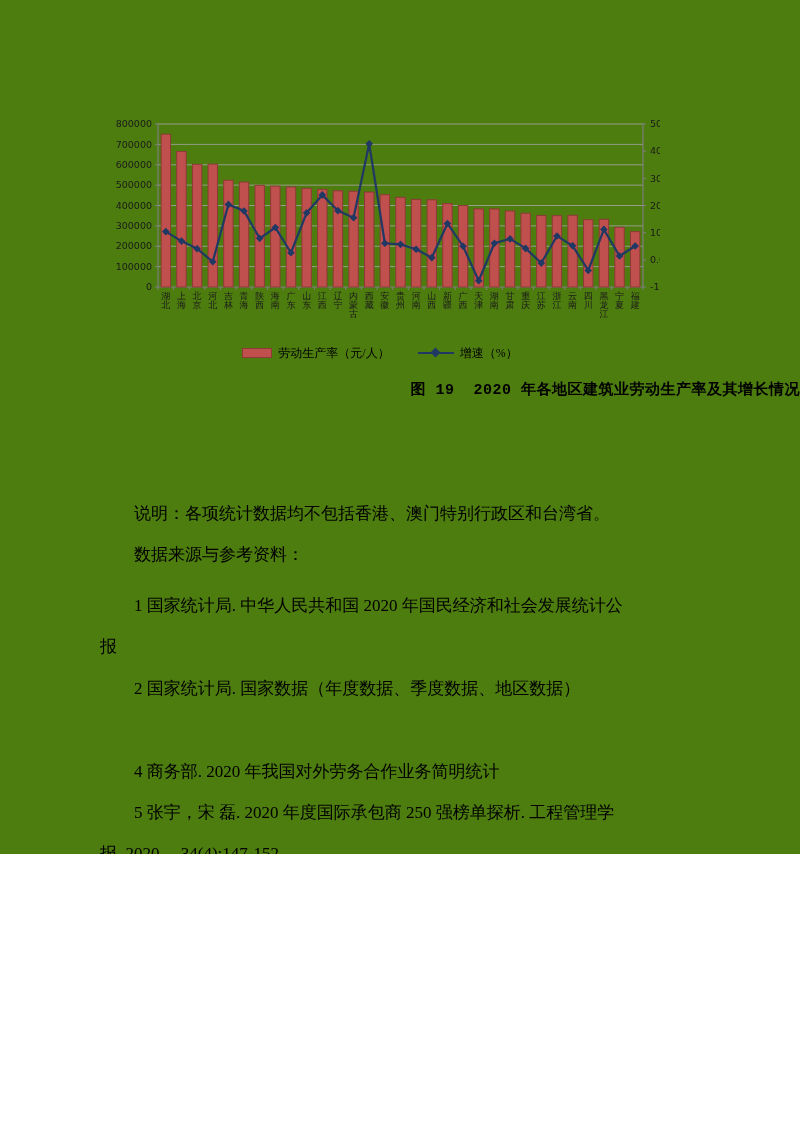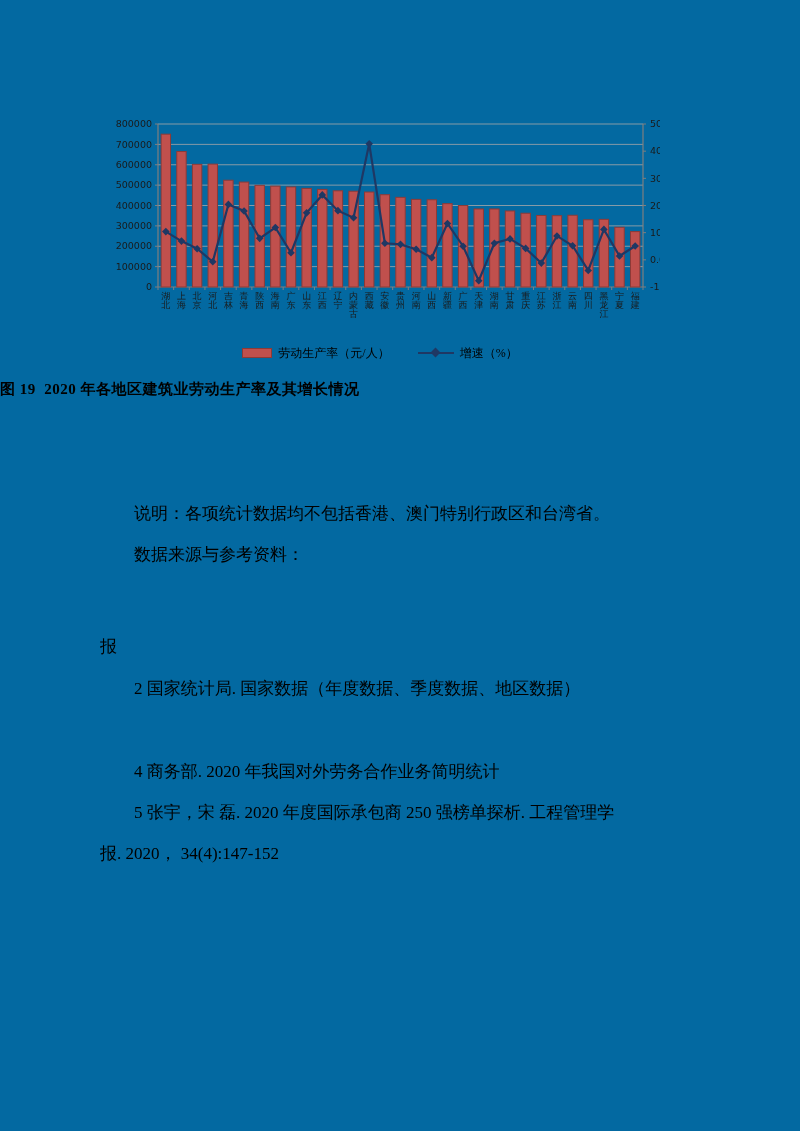--- a/index.html
+++ b/index.html
@@ -1,34 +1,34 @@
 <!DOCTYPE html>
 <html><head>
 <meta charset="utf-8">
 <style>
   html,body { margin:0; padding:0; background:#ffffff; }
   .page {
-    position:relative; width:800px; height:1131px; background:#0369a1;
+    position:relative; width:800px; height:854px; background:#4d7c0f;
     font-family:"Liberation Serif","DejaVu Serif",serif; color:#000; overflow:hidden;
   }
   .chart-region { position:absolute; left:100px; top:108px; width:560px; height:262px; }
   svg text { font-family:"DejaVu Sans","Liberation Sans",sans-serif; fill:#1a1a1a; }
   .legend {
     position:absolute; left:100px; top:344px; width:560px; height:18px;
     display:flex; justify-content:center; align-items:center; gap:28px;
     font-size:12px; font-family:"Liberation Serif",serif;
   }
   .legend-item { display:flex; align-items:center; }
   .legend-swatch-bar { width:30px; height:10px; margin-right:6px; box-sizing:border-box; }
   .legend-line-swatch { position:relative; width:36px; height:12px; margin-right:6px; }
   .legend-line-swatch .stroke { position:absolute; left:0; top:5px; width:36px; height:2px; }
   .legend-line-swatch .diamond { position:absolute; left:14px; top:2px; width:7px; height:7px; transform:rotate(45deg); }
   .caption {
-    position:absolute; left:0; top:380px; width:800px; text-align:left;
-    font-family:Liberation Serif, serif; font-weight:bold;
+    position:absolute; left:0; top:380px; width:800px; text-align:right;
+    font-family:Liberation Mono, monospace; font-weight:bold;
     font-size:15px; white-space:pre; letter-spacing:0.5px;
   }
   .bodyline { position:absolute; left:100px; width:608px; font-size:17px; white-space:pre; }
   .indent { padding-left:34px; }
   .pageno { position:absolute; left:0; top:1030px; width:800px; text-align:center; font-size:12.5px; }
 </style>
 </head>
 <body>
 
 <div class="page">
@@ -218,19 +218,20 @@
         <span class="diamond" style="background: rgb(31, 56, 100);"></span>
       </span>
       <span>增速（%）</span>
     </div>
   </div>
 
   <div class="caption">图 19  2020 年各地区建筑业劳动生产率及其增长情况</div>
 
   <div class="bodyline indent" style="top:502px">说明：各项统计数据均不包括香港、澳门特别行政区和台湾省。</div>
   <div class="bodyline indent" style="top:543px">数据来源与参考资料：</div>
+  <div class="bodyline indent" style="top:594px">1 国家统计局. 中华人民共和国 2020 年国民经济和社会发展统计公</div>
   <div class="bodyline" style="top:635px">报</div>
   <div class="bodyline indent" style="top:677px">2 国家统计局. 国家数据（年度数据、季度数据、地区数据）</div>
   <div class="bodyline indent" style="top:760px">4 商务部. 2020 年我国对外劳务合作业务简明统计</div>
   <div class="bodyline indent" style="top:801px">5 张宇，宋 磊. 2020 年度国际承包商 250 强榜单探析. 工程管理学</div>
   <div class="bodyline" style="top:842px">报. 2020， 34(4):147-152</div>
 
 </div>
 
 </body></html>

